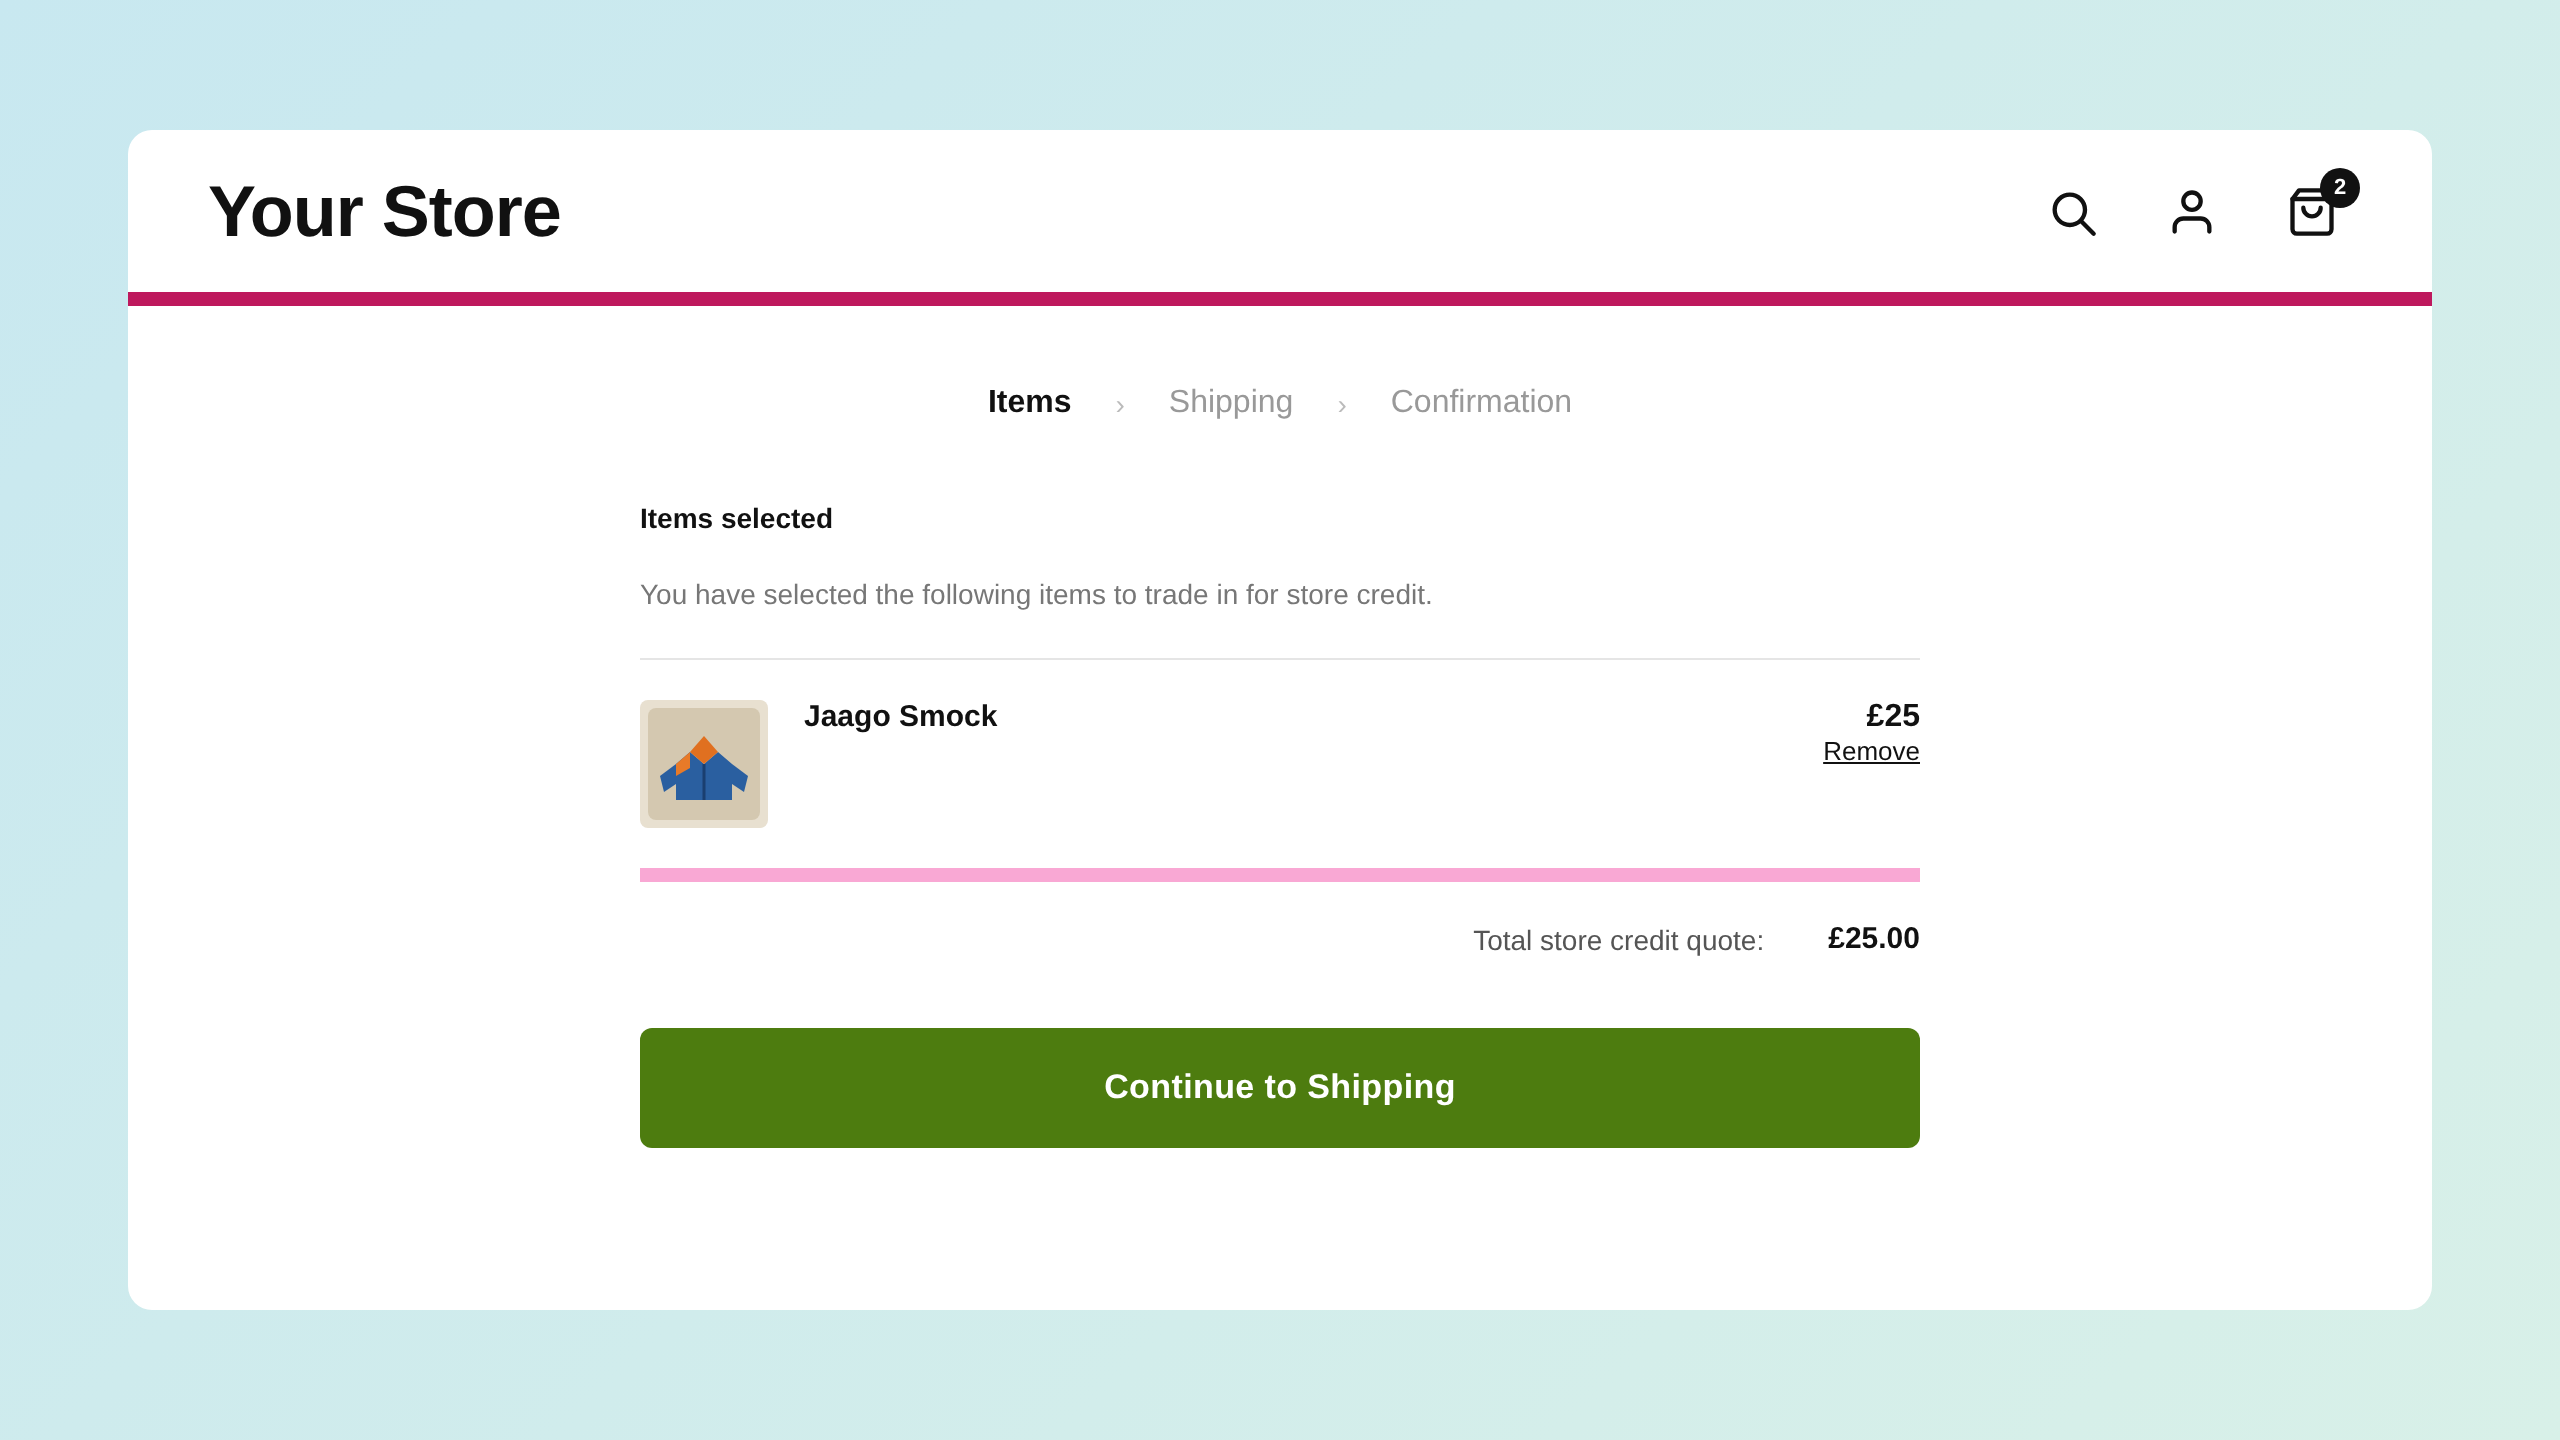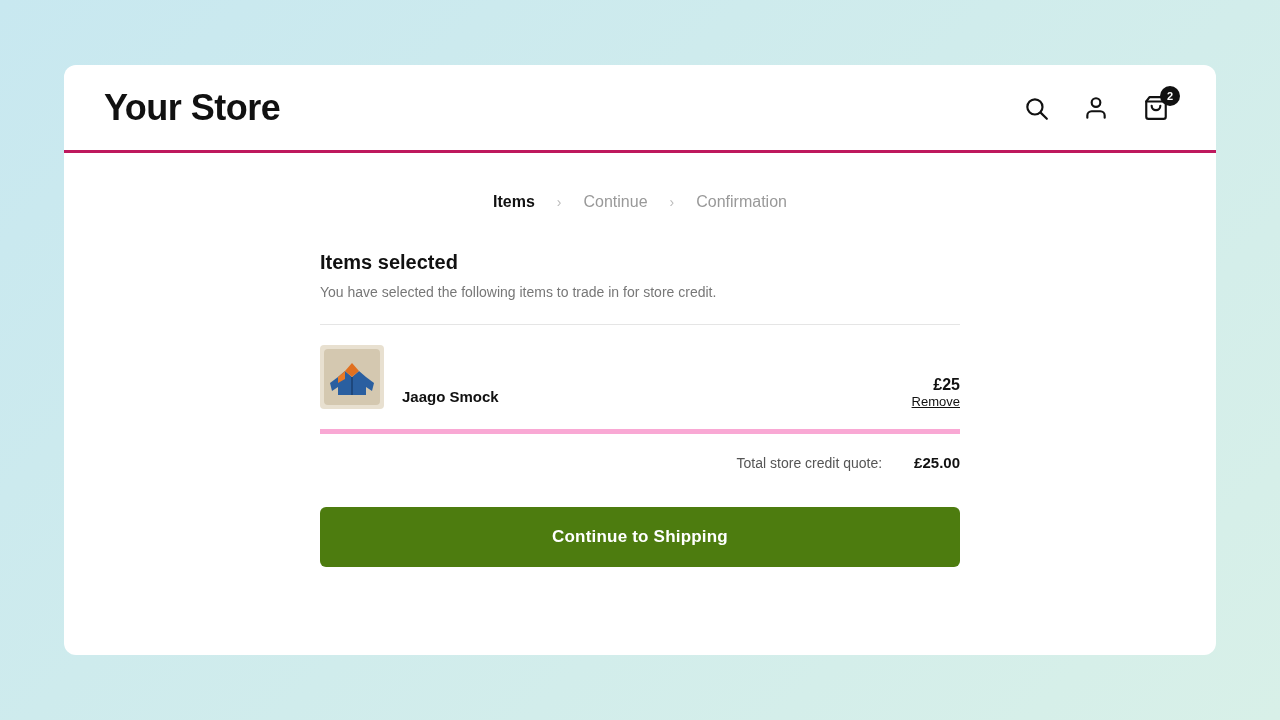--- a/index.html
+++ b/index.html
@@ -24,21 +24,21 @@
       flex-direction: column;
     }
 
     
     .header {
       display: flex;
       align-items: center;
       justify-content: space-between;
       padding: 0 40px;
       height: 88px;
-      border-bottom: 3px solid #be185d;
+      border-bottom: 7px solid #be185d;
       flex-shrink: 0;
     }
 
     .store-title {
       font-size: 36px;
       font-weight: 800;
       color: #111111;
       letter-spacing: -0.5px;
     }
 
@@ -119,45 +119,45 @@
       margin: 0 4px;
     }
 
     
     .content {
       width: 100%;
       max-width: 640px;
     }
 
     .section-title {
-      font-size: 20px;
+      font-size: 14px;
       font-weight: 800;
       color: #111111;
-      margin-bottom: 10px;
+      margin-bottom: 22px;
     }
 
     .section-desc {
       font-size: 14px;
       color: #777777;
       margin-bottom: 24px;
     }
 
     .divider {
       height: 1px;
       background: #e5e5e5;
       width: 100%;
       margin-bottom: 0;
     }
 
     
     .item-row {
       display: flex;
-      align-items: flex-end;
+      align-items: flex-start;
       padding: 20px 0;
-      border-bottom: 5px solid #f9a8d4;
+      border-bottom: 7px solid #f9a8d4;
     }
 
     .item-image {
       width: 64px;
       height: 64px;
       border-radius: 4px;
       background: #e8e0d0;
       flex-shrink: 0;
       overflow: hidden;
       display: flex;
@@ -272,21 +272,21 @@
         <span class="cart-badge">2</span>
       </button>
     </div>
   </header>
 
   <main class="main">
 
     <nav class="steps">
       <span class="step-label active">Items</span>
       <span class="step-chevron">›</span>
-      <span class="step-label">Continue</span>
+      <span class="step-label">Shipping</span>
       <span class="step-chevron">›</span>
       <span class="step-label">Confirmation</span>
     </nav>
 
     <div class="content">
 
       <h2 class="section-title">Items selected</h2>
       <p class="section-desc">You have selected the following items to trade in for store credit.</p>
 
       <div class="divider"></div>

